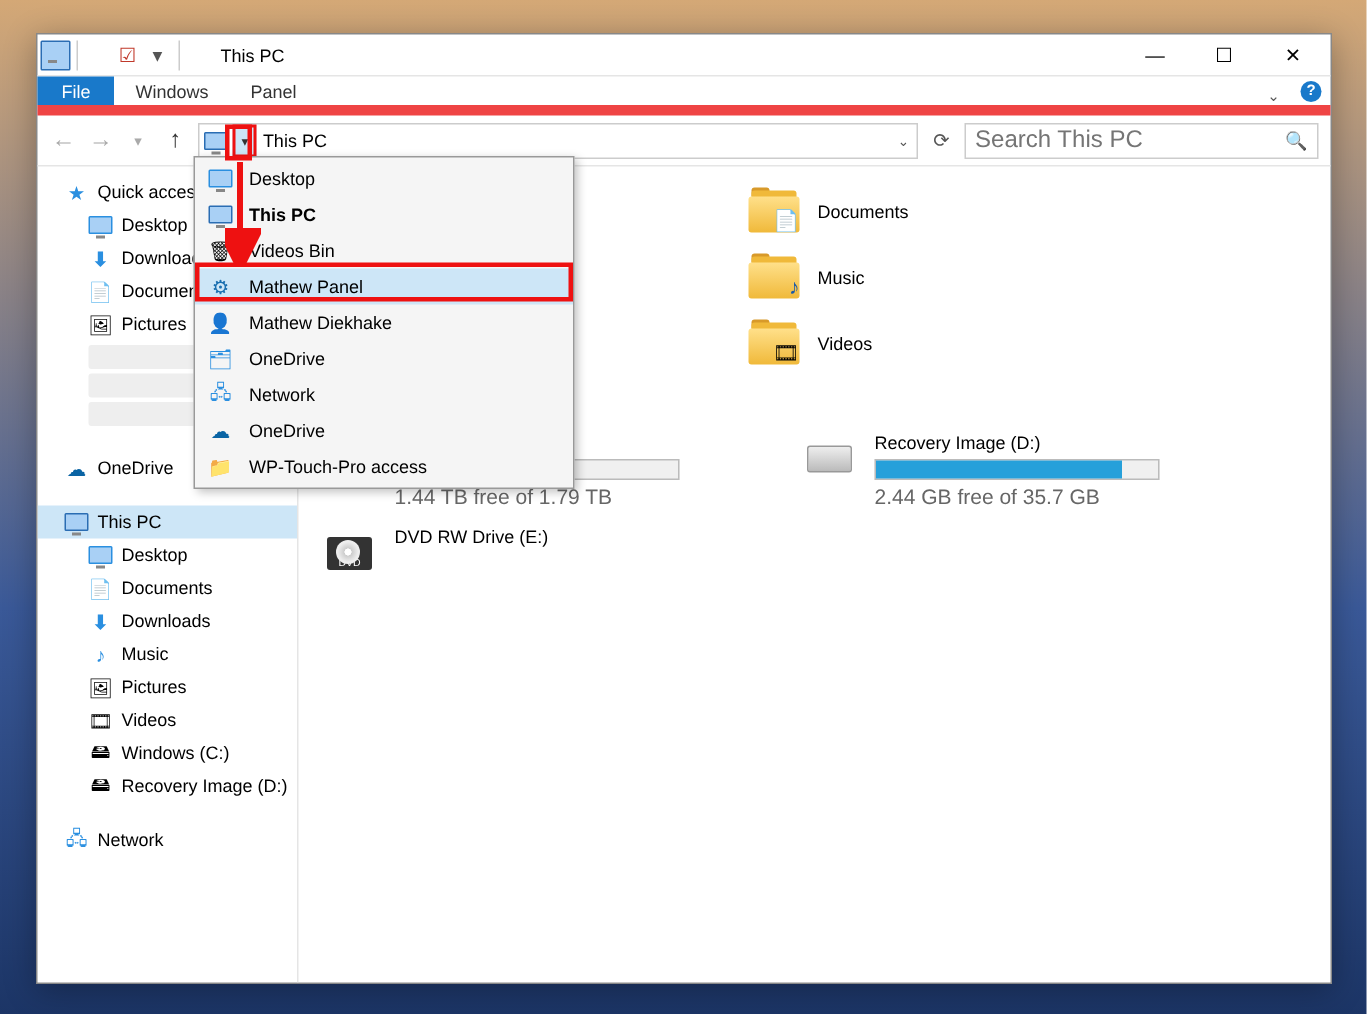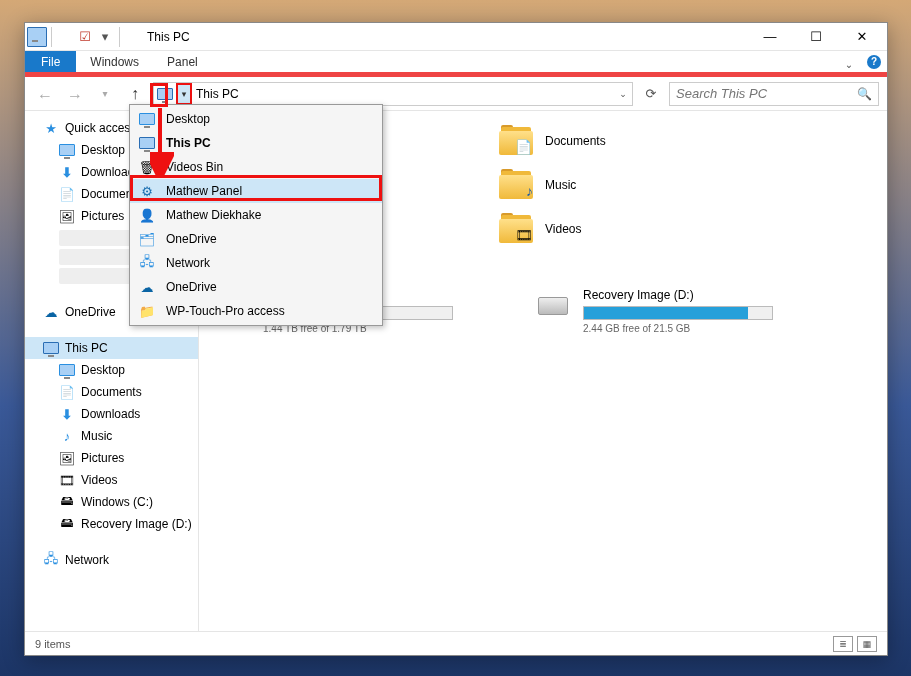--- a/index.html
+++ b/index.html
@@ -5,37 +5,37 @@
   * { box-sizing: border-box; margin: 0; padding: 0; font-family: "Segoe UI", Tahoma, sans-serif; }
   body { background: linear-gradient(180deg,#d4a876 0%,#3a5998 60%,#1c3566 100%); width:911px; height:676px; overflow:hidden; position:relative;}
   .window { position:absolute; left:24px; top:22px; width:864px; height:634px; background:#fff; border:1px solid #888; display:flex; flex-direction:column; box-shadow:0 4px 20px rgba(0,0,0,.3);}
   .titlebar { height:28px; display:flex; align-items:center; padding:0 2px; border-bottom:1px solid #e5e5e5;}
   .tb-icons { display:flex; align-items:center; gap:0; }
   .tb-icons span { width:20px; height:20px; display:flex; align-items:center; justify-content:center; font-size:13px;}
   .tb-title { margin-left:4px; font-size:12px; color:#000;}
   .tb-sep { border-left:1px solid #ccc; height:18px; margin:0 4px;}
   .wincontrols { margin-left:auto; display:flex;}
   .wincontrols div { width:46px; height:28px; display:flex; align-items:center; justify-content:center; font-size:13px; cursor:pointer;}
-  .ribbon { height:26px; display:flex; align-items:stretch; border-bottom:5px solid #ef4444; font-size:12px; position:relative;}
+  .ribbon { height:26px; display:flex; align-items:stretch; border-bottom:7px solid #ef4444; font-size:12px; position:relative;}
   .ribbon .file { background:#1979ca; color:#fff; padding:0 16px; display:flex; align-items:center; cursor:pointer;}
   .ribbon .tab { padding:0 14px; display:flex; align-items:center; color:#333; cursor:pointer;}
   .ribbon .help { margin-left:auto; width:26px; display:flex; align-items:center; justify-content:center;}
   .helpico{width:14px;height:14px;border-radius:50%;background:#1979ca;color:#fff;font-size:10px;font-weight:bold;display:flex;align-items:center;justify-content:center;}
   .ribbon .expand { position:absolute; right:28px; top:0; height:26px; width:20px; display:flex; align-items:center; justify-content:center; color:#555; font-size:10px; cursor:pointer;}
   .navbar { height:34px; display:flex; align-items:center; padding:0 8px; gap:6px; border-bottom:1px solid #e5e5e5;}
   .navarrow { width:24px; height:24px; display:flex; align-items:center; justify-content:center; color:#aaa; font-size:16px; cursor:pointer;}
   .navarrow.enabled{color:#333;}
   .addrbox { flex:0 0 480px; height:24px; border:1px solid #ccc; display:flex; align-items:center; position:relative;}
   .addrbox .pcico{width:18px;height:18px;margin:0 2px;display:flex;align-items:center;justify-content:center;}
   .addrbox .dd { width:16px; height:22px; border:2px solid #e11; display:flex; align-items:center; justify-content:center; font-size:9px; color:#333; cursor:pointer; background:#cde6f7;}
   .addrbox .addrtext{font-size:12px;padding-left:4px;}
   .addrbox .histdd{margin-left:auto;width:18px;text-align:center;font-size:9px;color:#555;cursor:pointer;}
   .refresh{width:24px;height:24px;display:flex;align-items:center;justify-content:center;color:#555;font-size:13px;cursor:pointer;}
   .searchbox { flex:1; height:24px; border:1px solid #ccc; display:flex; align-items:center; padding:0 6px;}
-  .searchbox input{border:none;outline:none;flex:1;font-size:13px;font-style:italic;color:#0369a1;background:transparent;}
+  .searchbox input{border:none;outline:none;flex:1;font-size:16px;color:#0369a1;background:transparent;}
   .searchbox .sicon{color:#888;font-size:12px;}
   .body { flex:1; display:flex; overflow:hidden; font-size:12px;}
   .sidebar { width:174px; border-right:1px solid #e5e5e5; padding:6px 0; overflow:hidden;}
   .side-item { display:flex; align-items:center; padding:3px 6px 3px 18px; gap:6px; cursor:pointer; white-space:nowrap;}
   .side-item.sub{padding-left:34px;}
   .side-item.sel{background:#cde6f7;}
   .side-sep{height:14px;}
   .side-item .ico{width:16px;height:16px;display:flex;align-items:center;justify-content:center;font-size:13px;}
   .placeholder{height:16px;background:#eee;border-radius:2px;margin:3px 6px 3px 34px;}
   .content { flex:1; padding:10px 16px; position:relative; overflow:hidden;}
@@ -48,21 +48,21 @@
   .foldericon .tab{position:absolute;left:2px;top:0;width:12px;height:6px;background:#d89a2a;border-radius:2px 2px 0 0;}
   .foldericon .front{position:absolute;left:0;top:6px;width:34px;height:24px;background:linear-gradient(180deg,#ffe08a,#f0b93a);border-radius:2px;}
   .foldericon .overlay{position:absolute;right:2px;bottom:2px;font-size:14px;}
   .drive-row{display:flex;gap:40px;flex-wrap:wrap;margin-bottom:12px;}
   .drive{display:flex;gap:12px;width:280px;cursor:pointer;}
   .drive .dicon{width:36px;height:36px;display:flex;align-items:center;justify-content:center;}
   .drive .dbody{flex:1;}
   .drive .dname{font-size:12px;margin-bottom:4px;}
   .pbar{width:190px;height:14px;border:1px solid #bbb;background:#f0f0f0;margin-bottom:3px;}
   .pbar .fill{height:100%;background:#26a0da;}
-  .dtext{font-size:10px;color:#666;}
+  .dtext{font-size:14px;color:#666;}
   .statusbar{height:24px;border-top:1px solid #e5e5e5;display:flex;align-items:center;padding:0 10px;font-size:11px;color:#555;}
   .statusbar .views{margin-left:auto;display:flex;gap:4px;}
   .viewbtn{width:20px;height:16px;border:1px solid #999;display:flex;align-items:center;justify-content:center;font-size:9px;cursor:pointer;}
   
   .ddmenu{position:absolute;left:129px;top:104px;width:254px;background:#f5f5f5;border:1px solid #999;box-shadow:2px 2px 6px rgba(0,0,0,.25);z-index:50;padding:2px 0;}
   .ddrow{display:flex;align-items:center;height:24px;padding:0 8px;gap:10px;font-size:12px;cursor:pointer;}
   .ddrow.sel{background:#cde6f7;}
   .ddrow .dico{width:18px;display:flex;justify-content:center;font-size:13px;}
   .ddrow.bold{font-weight:bold;}
   .red-highlight{position:absolute;border:3px solid #e11;pointer-events:none;z-index:60;}
@@ -262,34 +262,37 @@
         </div>
         <div class="drive">
           <div class="dicon">
               <div class="hddicon"></div>
             </div>
           <div class="dbody">
             <div class="dname">Recovery Image (D:)</div>
             <div class="pbar">
                 <div class="fill" id="dfill" style="width: 87%;"></div>
               </div>
-            <div class="dtext">2.44 GB free of 21.5 GB</div>
+            <div class="dtext">2.44 GB free of 35.7 GB</div>
           </div>
         </div>
       </div>
+      <div class="drive-row">
+        <div class="drive">
+          <div class="dicon">
+              <div class="dvdicon">DVD</div>
+            </div>
+          <div class="dbody">
+            <div class="dname">DVD RW Drive (E:)</div>
+          </div>
+        </div>
+      </div>
     </div>
   </div>
 
-  <div class="statusbar">
-    <span>9 items</span>
-    <div class="views">
-      <div class="viewbtn">≣</div>
-      <div class="viewbtn">▦</div>
-    </div>
-  </div>
 </div>
 
 <div class="ddmenu">
   <div class="ddrow">
       <span class="dico">
         <span class="monitor" style="border-color:#2a8fe0"></span>
       </span>
       <span>Desktop</span>
     </div>
   <div class="ddrow bold">

